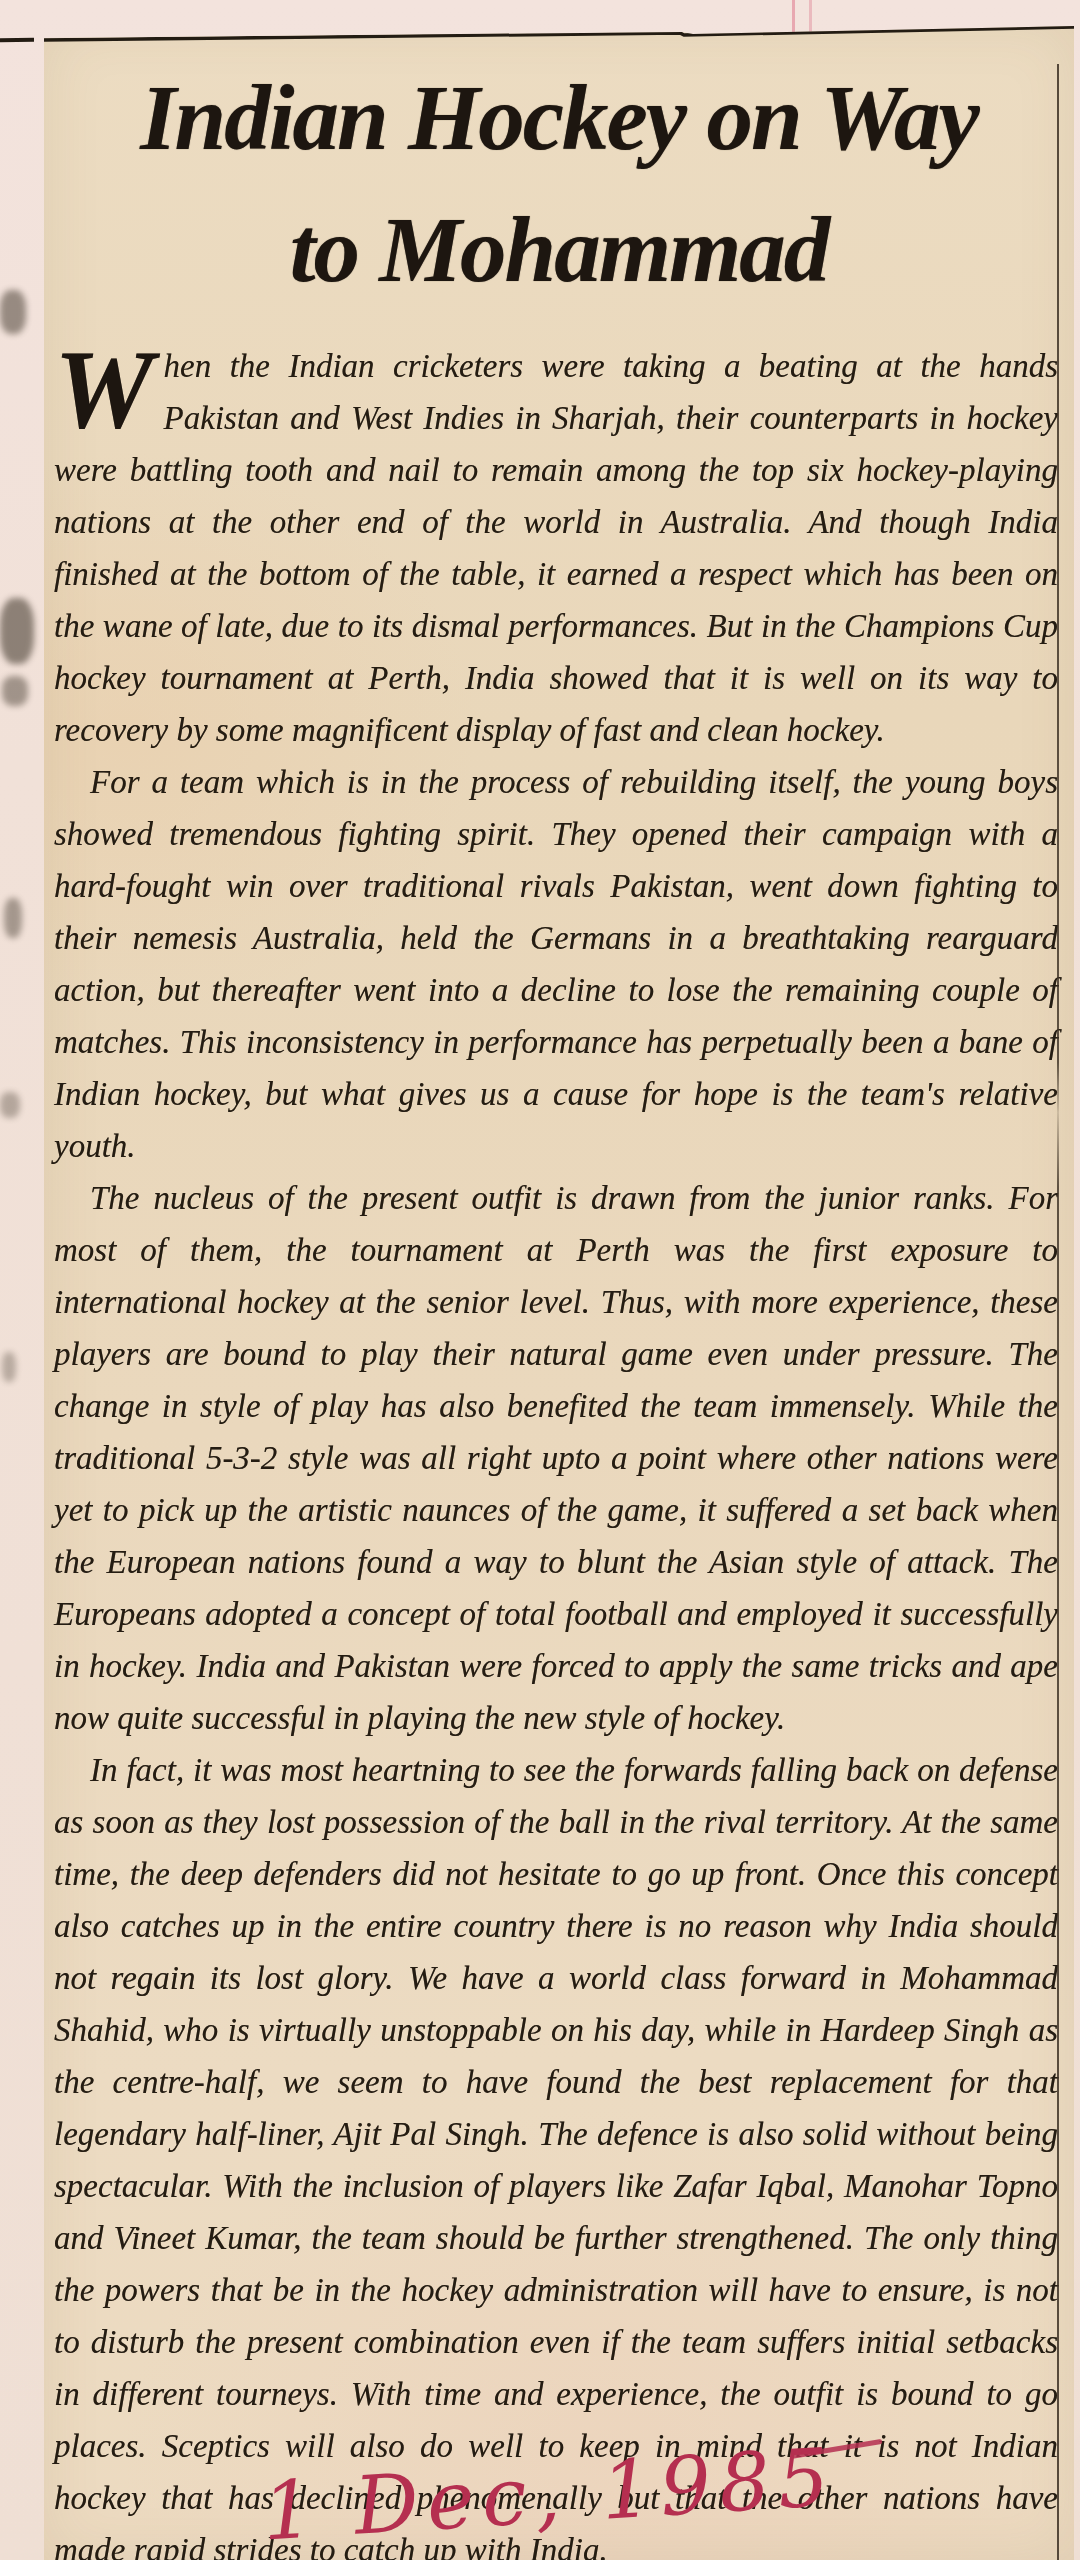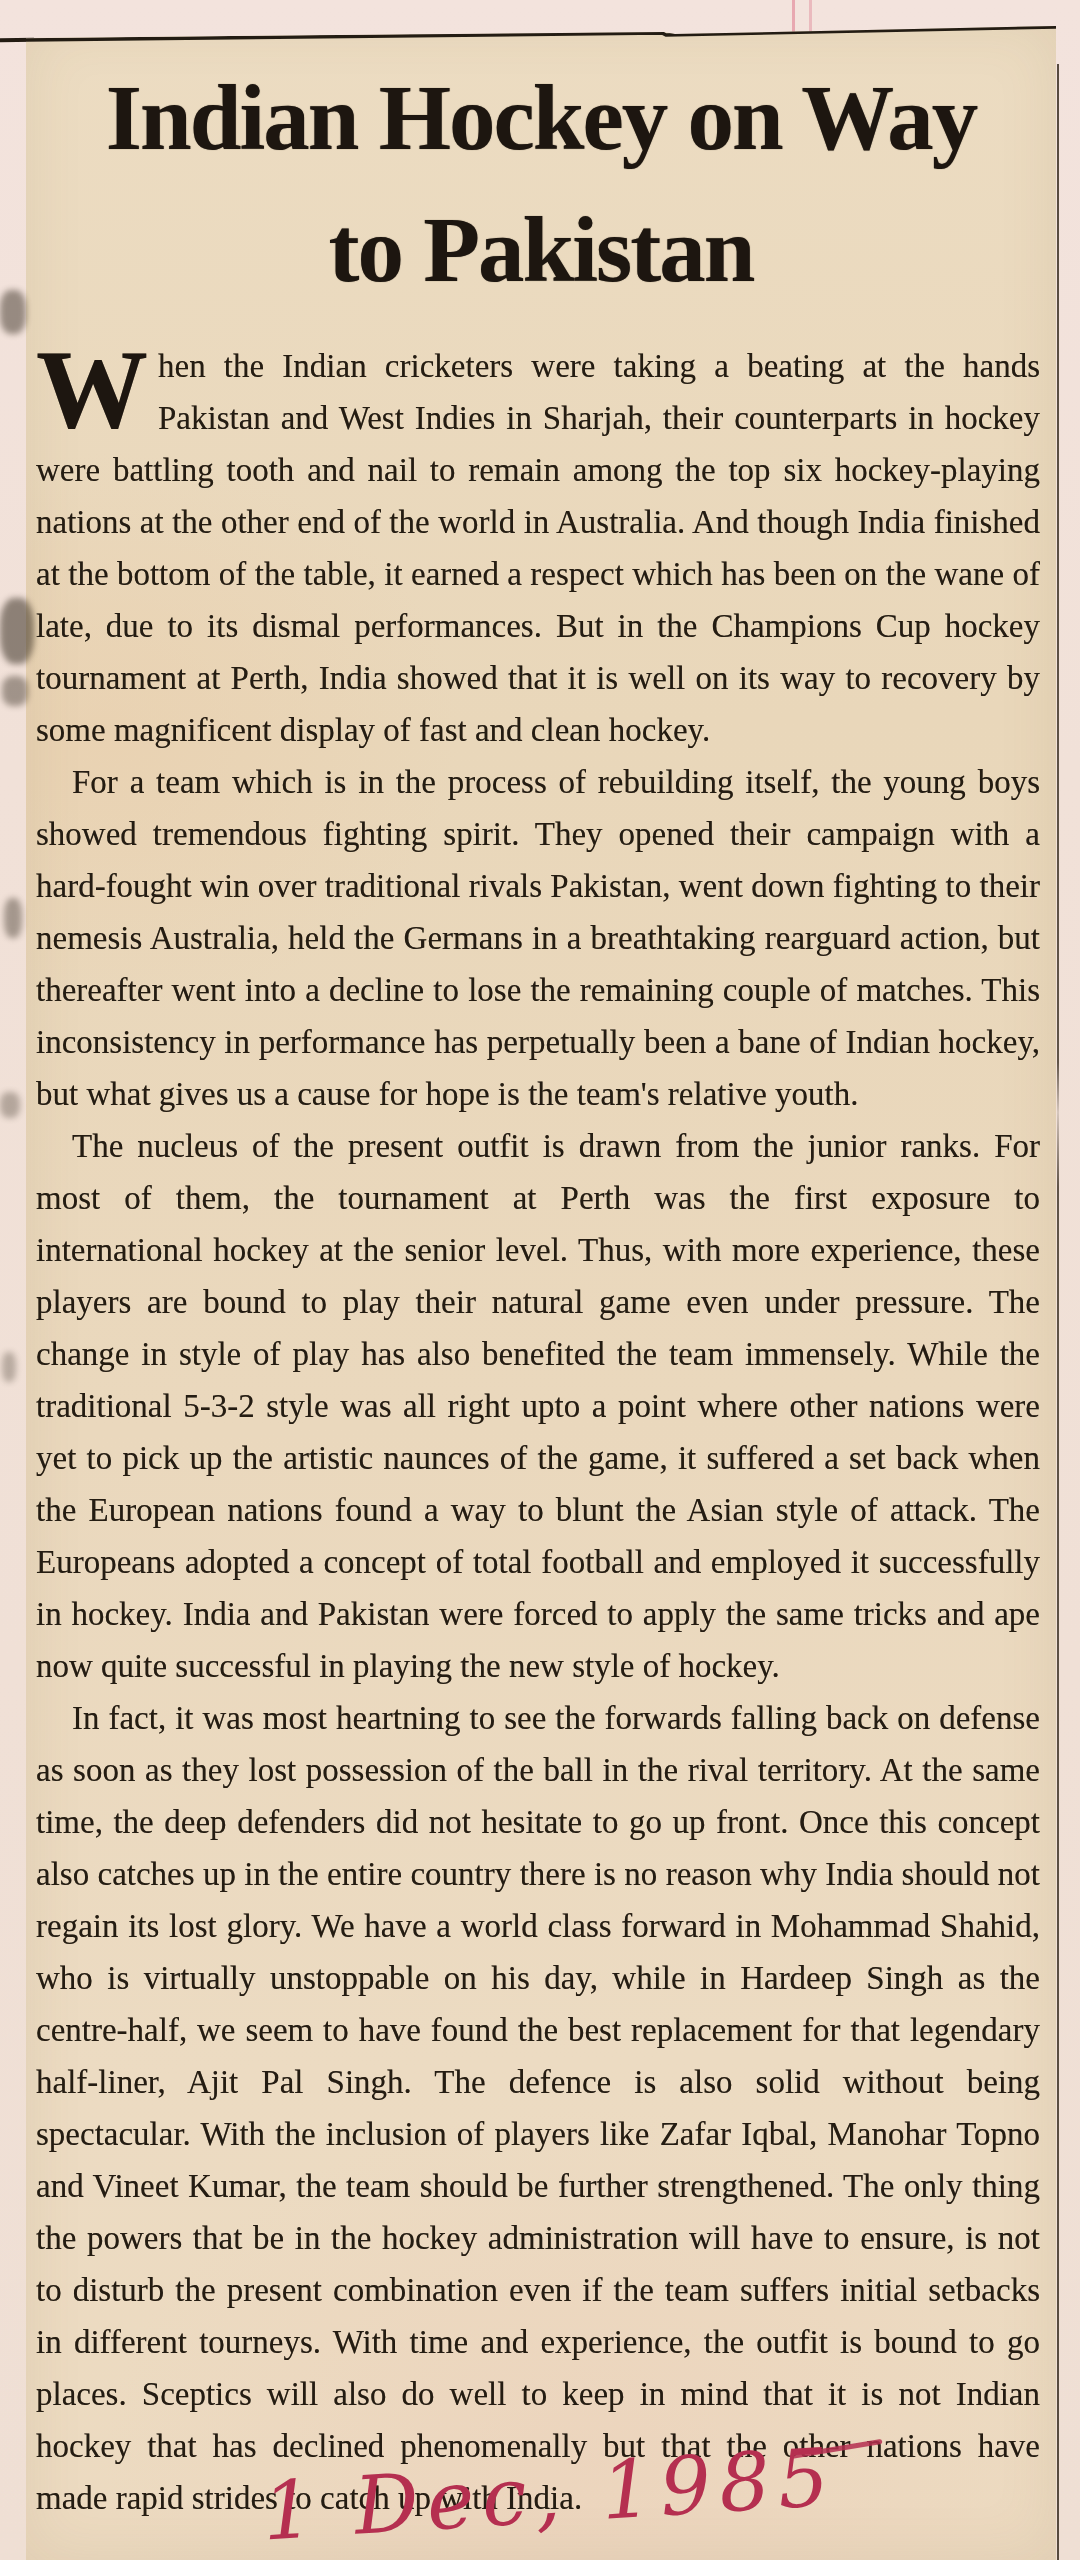--- a/index.html
+++ b/index.html
@@ -32,30 +32,31 @@
     position: absolute;
     left: 0; top: 38px;
     width: 34px; height: 4px;
     background: #231c13;
     transform: rotate(-1deg);
   }
 
   
   .clipping {
     position: absolute;
-    left: 26px;
+    left: 44px;
     top: 22px;
     width: 1030px;
     height: 2538px;
     background:
       radial-gradient(ellipse 700px 500px at 55% 96%, rgba(236,196,180,0.25), rgba(0,0,0,0) 70%),
       radial-gradient(ellipse 500px 400px at 8% 28%, rgba(233,205,170,0.5), rgba(0,0,0,0) 70%),
       linear-gradient(178deg, #ecdcc2 0%, #e9d7ba 28%, #ead8bd 55%, #ecdbc2 80%, #ecdac0 100%);
     clip-path: polygon(0 16px, 62% 10px, 63% 12px, 100% 4px, 100% 100%, 0 100%);
     box-shadow: inset 0 0 60px rgba(120, 90, 50, 0.10);
+    font-style: italic;
   }
 
   
   .top-rule {
     position: absolute;
     left: 0; top: 0;
     width: 1030px; height: 22px;
     pointer-events: none;
   }
 
@@ -158,21 +159,21 @@
 <div class="torn-mark"></div>
 
 <div class="clipping">
 
   <svg class="top-rule" viewBox="0 0 1030 22" xmlns="http://www.w3.org/2000/svg">
     <path d="M0,18 L636,11 L640,13 L1030,5" stroke="#231c13" stroke-width="3.5" fill="none"></path>
   </svg>
 
   <h1 class="headline">
     <span class="hl">Indian Hockey on Way</span>
-    <span class="hl">to Pakistan</span>
+    <span class="hl">to Mohammad</span>
   </h1>
 
   <div class="article">
     <p><span class="dropcap">W</span><span>hen  the Indian cricketers were taking a beating at the hands Pakistan and West Indies in Sharjah, their counterparts in hockey were battling tooth and nail to remain among the top six hockey-playing nations at the other end of the world in Australia. And though India finished at the bottom of the table, it earned a respect which has been on the wane of late, due to its dismal performances. But in the Champions Cup hockey tournament at Perth, India showed that it is well on its way to recovery by some magnificent display of fast and clean hockey.</span></p>
     <p class="indent">For a team which is in the process of rebuilding itself, the young boys showed tremendous fighting spirit. They opened their campaign with a hard-fought win over traditional rivals Pakistan, went down fighting to their nemesis Australia, held the Germans in a breathtaking rearguard action, but thereafter went into a decline to lose the remaining couple of matches. This inconsistency in performance has perpetually been a bane of Indian hockey, but what gives us a cause for hope is the team's relative youth.</p>
     <p class="indent">The nucleus of the present outfit is drawn from the junior ranks. For most of them, the tournament at Perth was the first exposure to international hockey at the senior level. Thus, with more experience, these players are bound to play their natural game even under pressure. The change in style of play has also benefited the team immensely. While the traditional 5-3-2 style was all right upto a point where other nations were yet to pick up the artistic naunces of the game, it suffered a set back when the European nations found a way to blunt the Asian style of attack. The Europeans adopted a concept of total football and employed it successfully in hockey. India and Pakistan were forced to apply the same tricks and ape now quite successful in playing the new style of hockey.</p>
     <p class="indent">In fact, it was most heartning to see the forwards falling back on defense as soon as they lost possession of the ball in the rival territory. At the same time, the deep defenders did not hesitate to go up front. Once this concept also catches up in the entire country there is no reason why India should not regain its lost glory. We have a world class forward in Mohammad Shahid, who is virtually unstoppable on his day, while in Hardeep Singh as the centre-half, we seem to have found the best replacement for that legendary half-liner, Ajit Pal Singh. The defence is also solid without being spectacular. With the inclusion of players like Zafar Iqbal, Manohar Topno and Vineet Kumar, the team should be further strengthened. The only thing the powers that be in the hockey administration will have to ensure, is not to disturb the present combination even if the team suffers initial setbacks in different tourneys. With time and experience, the outfit is bound to go places. Sceptics will also do well to keep in mind that it is not Indian hockey that has declined phenomenally but that the other nations have made rapid strides to catch up with India.</p>
   </div>
 
 </div>

